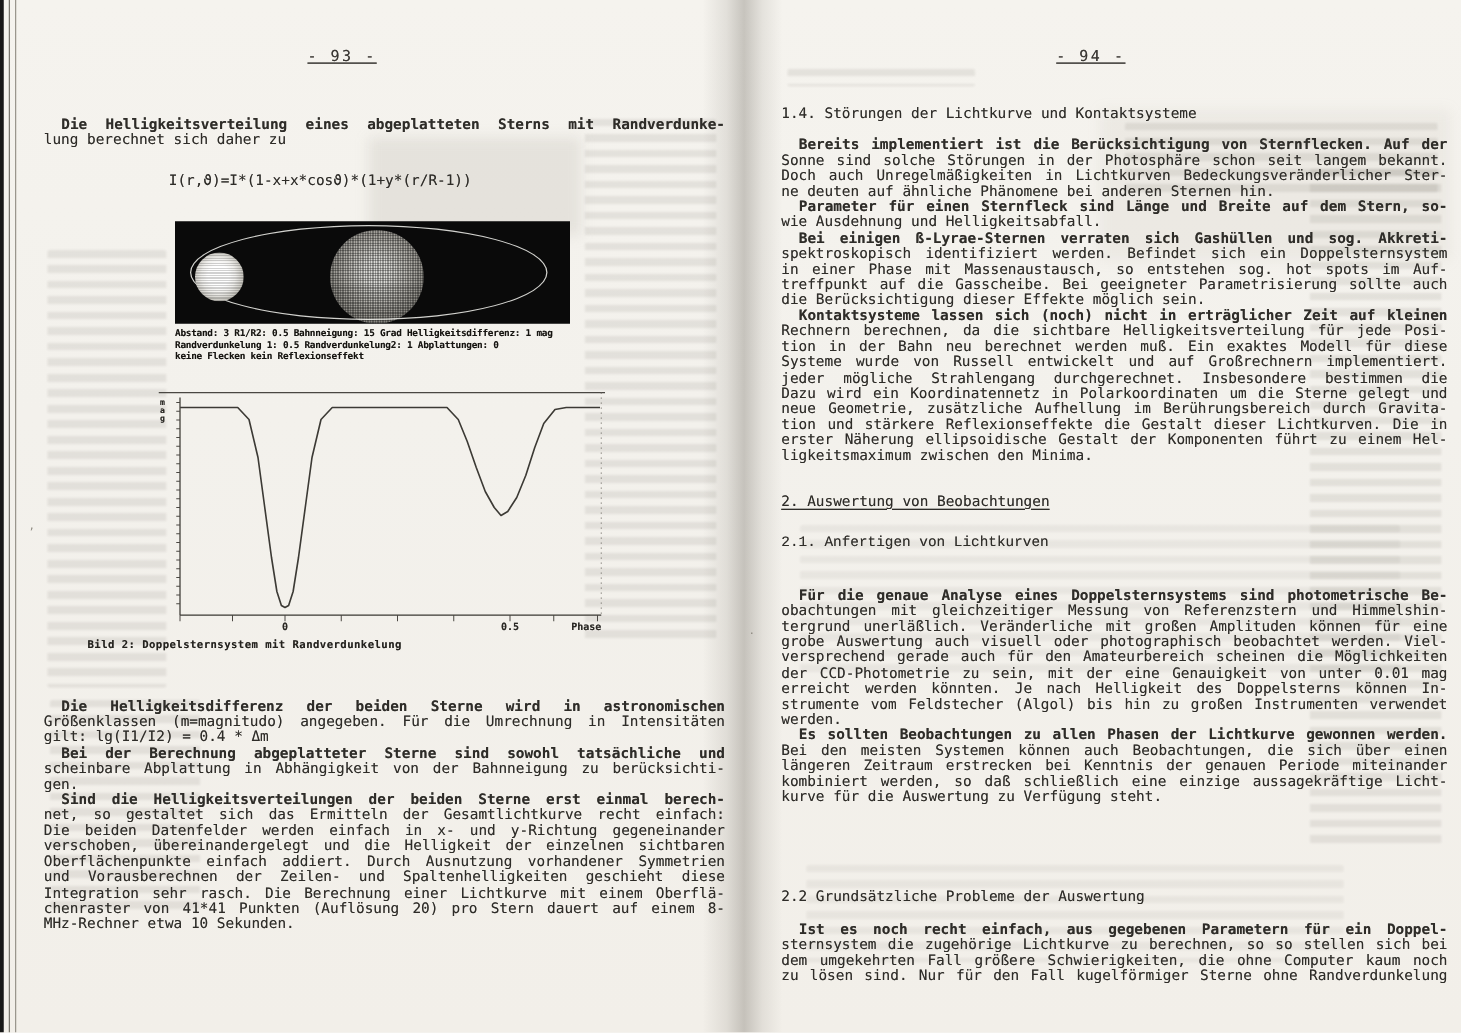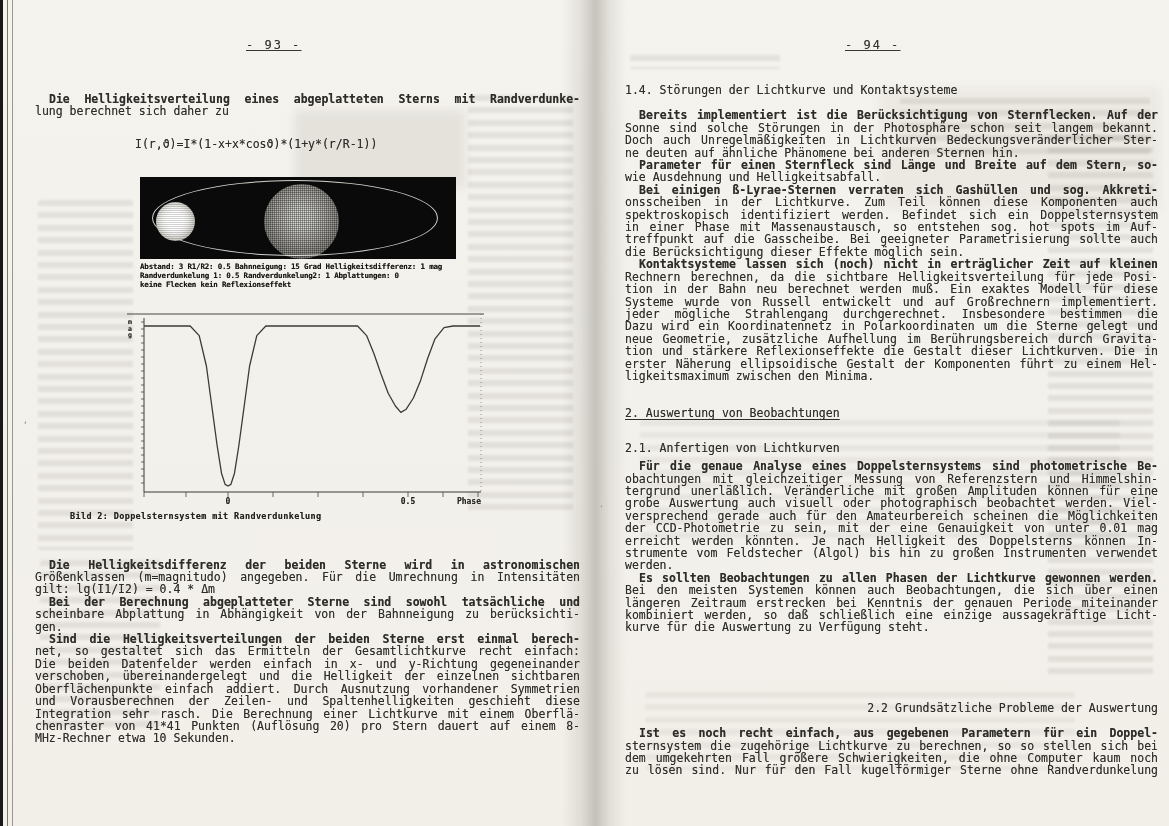--- a/index.html
+++ b/index.html
@@ -42,23 +42,23 @@
   #rightcol{left:625px;top:84px;width:533px;}
   .line{text-align:justify;text-align-last:justify;}
   .line.first{text-indent:14px;font-weight:bold;}
   .line.last{text-align-last:left;}
   .heading{margin:0;}
   .heading.u{text-decoration:underline;text-underline-offset:2px;}
   
   #rightcol > :nth-child(1){margin-bottom:13px;}
   #rightcol > :nth-child(5){margin-bottom:18px;}
   #rightcol > :nth-child(6){margin-bottom:22px;margin-top:25px;}
-  #rightcol > :nth-child(7){margin-bottom:6px;}
+  #rightcol > :nth-child(7){margin-bottom:28px;font-family:Liberation Mono, monospace;}
   #rightcol > :nth-child(9){margin-bottom:68px;}
-  #rightcol > :nth-child(10){margin-bottom:13px;text-align:right;}
+  #rightcol > :nth-child(10){margin-bottom:13px;}
   
   #formula{margin:20px 0 0 100px;font-size:11.5px;}
   
   #starfig{
     position:relative;margin:27px 0 0 105px;width:316px;height:82px;
     background:#0a0a0a;overflow:hidden;
   }
   .orbit{
     position:absolute;left:12px;top:3px;width:284px;height:74px;
     border:1px solid rgba(245,245,240,0.85);border-radius:50%;
@@ -219,21 +219,20 @@
         <div class="line">Sonne sind solche Störungen in der Photosphäre schon seit langem bekannt.</div>
         <div class="line">Doch auch Unregelmäßigkeiten in Lichtkurven Bedeckungsveränderlicher Ster-</div>
         <div class="line last">ne deuten auf ähnliche Phänomene bei anderen Sternen hin.</div>
       </div>
       <div class="para">
         <div class="line first">Parameter für einen Sternfleck sind Länge und Breite auf dem Stern, so-</div>
         <div class="line last">wie Ausdehnung und Helligkeitsabfall.</div>
       </div>
       <div class="para">
         <div class="line first">Bei einigen ß-Lyrae-Sternen verraten sich Gashüllen und sog. Akkreti-</div>
-        <div class="line">onsscheiben in der Lichtkurve. Zum Teil können diese Komponenten auch</div>
         <div class="line">spektroskopisch identifiziert werden. Befindet sich ein Doppelsternsystem</div>
         <div class="line">in einer Phase mit Massenaustausch, so entstehen sog. hot spots im Auf-</div>
         <div class="line">treffpunkt auf die Gasscheibe. Bei geeigneter Parametrisierung sollte auch</div>
         <div class="line last">die Berücksichtigung dieser Effekte möglich sein.</div>
       </div>
       <div class="para">
         <div class="line first">Kontaktsysteme lassen sich (noch) nicht in erträglicher Zeit auf kleinen</div>
         <div class="line">Rechnern berechnen, da die sichtbare Helligkeitsverteilung für jede Posi-</div>
         <div class="line">tion in der Bahn neu berechnet werden muß. Ein exaktes Modell für diese</div>
         <div class="line">Systeme wurde von Russell entwickelt und auf Großrechnern implementiert.</div>

